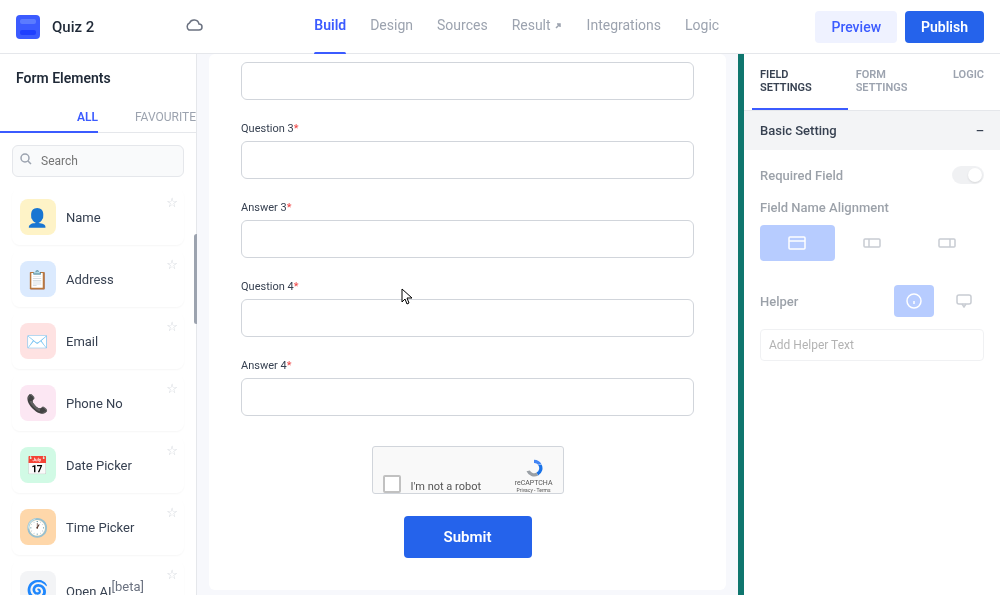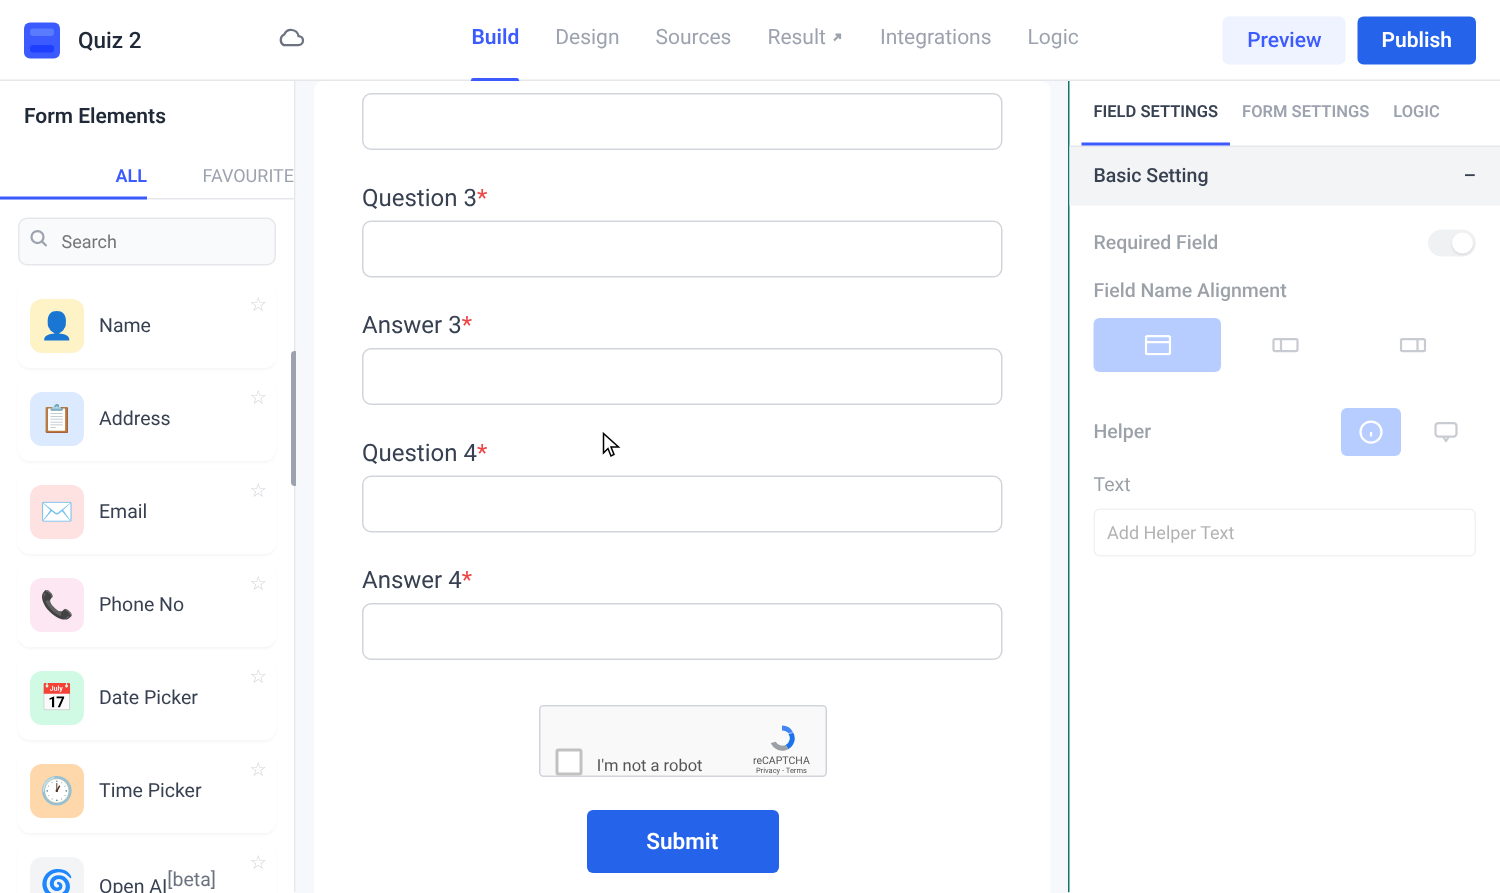--- a/index.html
+++ b/index.html
@@ -49,34 +49,34 @@
     .beta-tag { font-size: 13px; color: #6b7280; margin-left: 0; vertical-align: super; }
     
     .scroll-indicator { position: absolute; right: -3px; top: 180px; width: 5px; height: 90px; background: #9ca3af; border-radius: 3px; }
     .sidebar { position: relative; }
     
     
     .canvas { flex: 1; background: #f7f8fc; padding: 0 12px 20px; overflow-y: auto; position: relative; }
     .form-card { background: #fff; border-radius: 6px; padding: 0 32px 32px; margin: 0 auto; max-width: 560px; }
     .form-field-wrap { margin-top: 22px; }
     .form-field-wrap.first { margin-top: 0; padding-top: 8px; }
-    .field-label { font-size: 16px; color: #374151; margin-bottom: 6px; display: block; margin-top: 19px; }
+    .field-label { font-size: 11px; color: #374151; margin-bottom: 6px; display: block; margin-top: 19px; }
     .required { color: #ef4444; }
     .field-input { width: 100%; height: 38px; border: 1px solid #d1d5db; border-radius: 6px; padding: 0 10px; font-size: 13px; }
     .recaptcha { width: 192px; height: 48px; border: 1px solid #d1d5db; border-radius: 3px; margin: 30px auto 0; display: flex; align-items: flex-end; padding: 0 10px; gap: 10px; background: #f9f9f9; }
     .recaptcha-check { width: 18px; height: 18px; border: 2px solid #c1c1c1; border-radius: 2px; background: #fff; }
     .recaptcha-label { font-size: 11px; color: #555; flex: 1; }
     .recaptcha-logo { text-align: center; font-size: 7px; color: #555; }
     .recaptcha-logo svg { display: block; margin: 0 auto 1px; }
     .submit-btn { display: block; width: 128px; height: 42px; background: #2563eb; color: #fff; border: none; border-radius: 4px; font-size: 15px; font-weight: 600; margin: 22px auto 0; cursor: pointer; }
     
     .cursor { position: absolute; left: 204px; top: 234px; z-index: 100; pointer-events: none; }
     
     
-    .right-panel { width: 288px; border-left: 1px solid #0f766e; background: #fff; }
+    .right-panel { width: 262px; border-left: 6px solid #0f766e; background: #fff; }
     .panel-tabs { display: flex; border-bottom: 1px solid #e5e7eb; padding: 0 8px; }
     .panel-tab { padding: 14px 8px; font-size: 11px; color: #9ca3af; font-weight: 600; cursor: pointer; }
     .panel-tab.active { color: #374151; border-bottom: 2px solid #3b5bff; }
     .panel-section { padding: 0; }
     .panel-section-header { background: #f3f4f6; padding: 12px 16px; font-size: 13px; color: #374151; font-weight: 500; display: flex; justify-content: space-between; align-items: center; }
     .panel-body { padding: 16px; opacity: 0.55; }
     .panel-row { display: flex; justify-content: space-between; align-items: center; margin-bottom: 16px; }
     .panel-label { font-size: 13px; color: #4b5563; font-weight: 500; }
     .toggle { width: 32px; height: 18px; background: #e5e7eb; border-radius: 9px; position: relative; cursor: pointer; }
     .toggle::after { content: ''; position: absolute; width: 14px; height: 14px; background: #fff; border-radius: 50%; top: 2px; right: 2px; box-shadow: 0 1px 2px rgba(0,0,0,0.2); }
@@ -262,18 +262,17 @@
                 <path d="M8 5v0M8 8v3"></path>
               </svg>
             </div>
           <div class="helper-btn">
               <svg width="16" height="14" viewBox="0 0 16 14" fill="none" stroke="currentColor" stroke-width="1.5">
                 <rect x="1" y="1" width="14" height="9" rx="2"></rect>
                 <path d="M6 10l2 3 2-3"></path>
               </svg>
             </div>
         </div>
-        <label class="text-label">Text</label>
         <input class="helper-input" placeholder="Add Helper Text" style="">
       </div>
     </div>
   </div>
 </div>
 
 </body></html>

